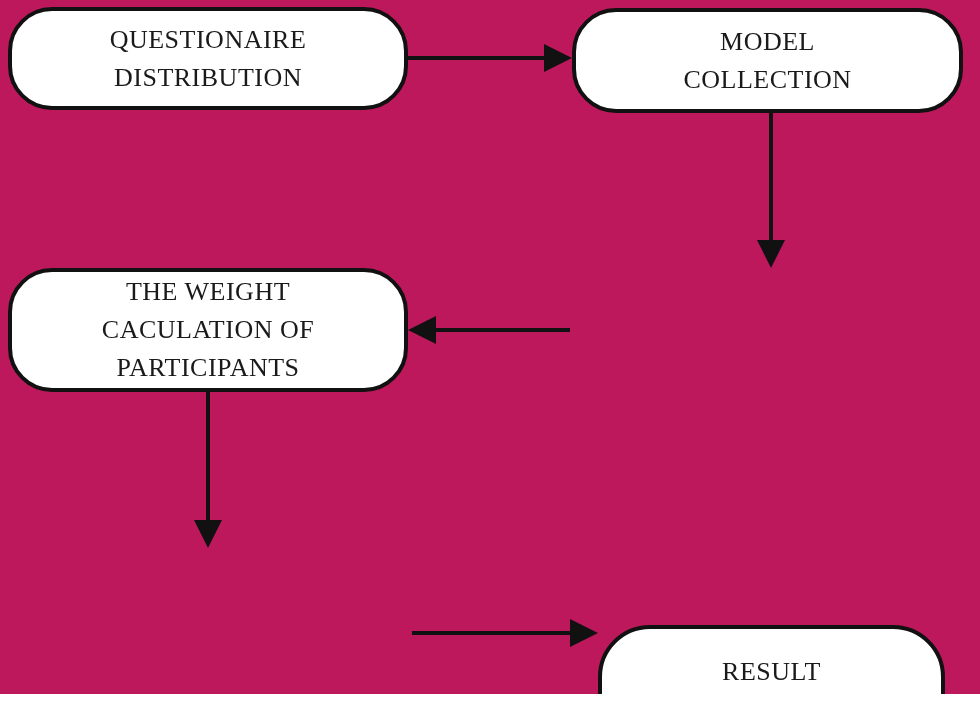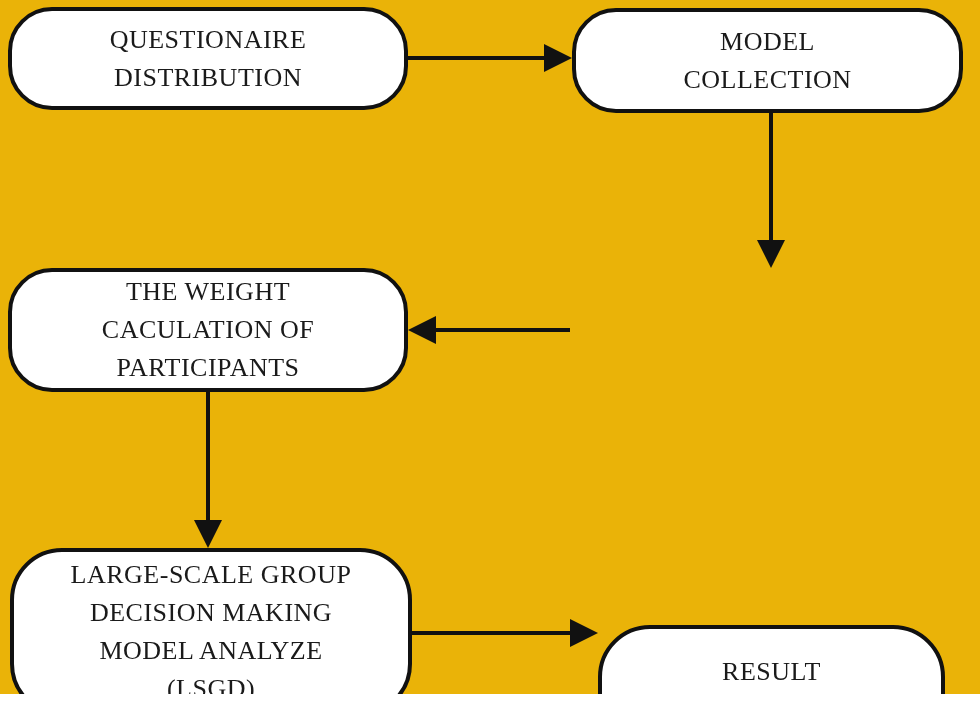--- a/index.html
+++ b/index.html
@@ -4,21 +4,21 @@
 <style>
   html, body {
     margin: 0;
     padding: 0;
     background: #ffffff;
   }
   .canvas {
     position: relative;
     width: 980px;
     height: 694px;
-    background: #eab308;
+    background: #be185d;
     font-family: "Liberation Serif", "DejaVu Serif", serif;
     overflow: hidden;
   }
   .node {
     position: absolute;
     box-sizing: border-box;
     border: 4px solid #111111;
     background: #ffffff;
     display: flex;
     align-items: center;
@@ -90,25 +90,19 @@
 COLLECTION</span>
   </div>
 
 
   <div class="node r-small" id="node-weight">
     <span class="label">THE WEIGHT
 CACULATION OF
 PARTICIPANTS</span>
   </div>
 
-  <div class="node r-large" id="node-lsgd">
-    <span class="label">LARGE-SCALE GROUP
-DECISION MAKING
-MODEL ANALYZE
-(LSGD)</span>
-  </div>
 
   <div class="node r-large" id="node-result">
     <span class="label">RESULT
 DISCUSSION</span>
   </div>
 
 </div>
 
 </body></html>

